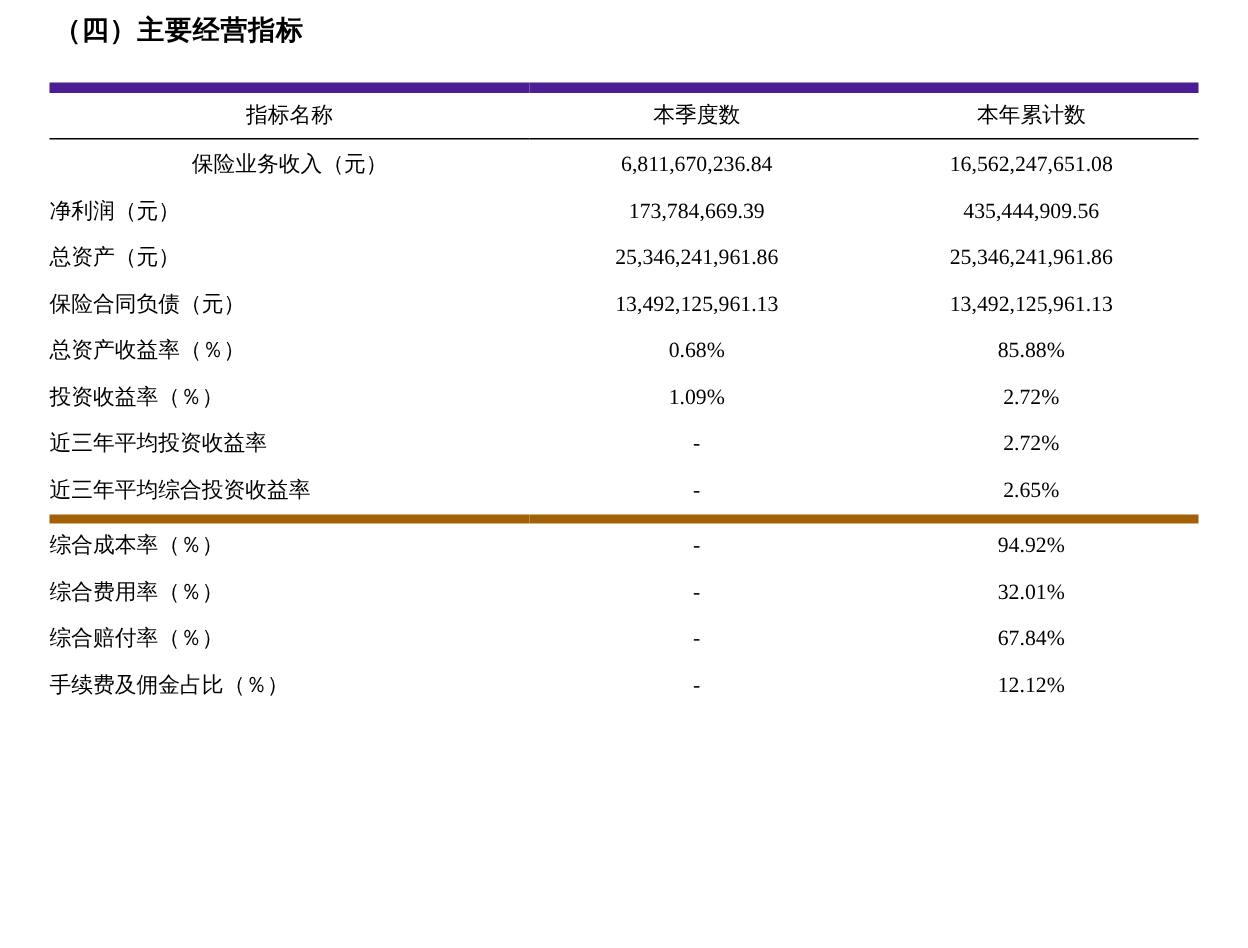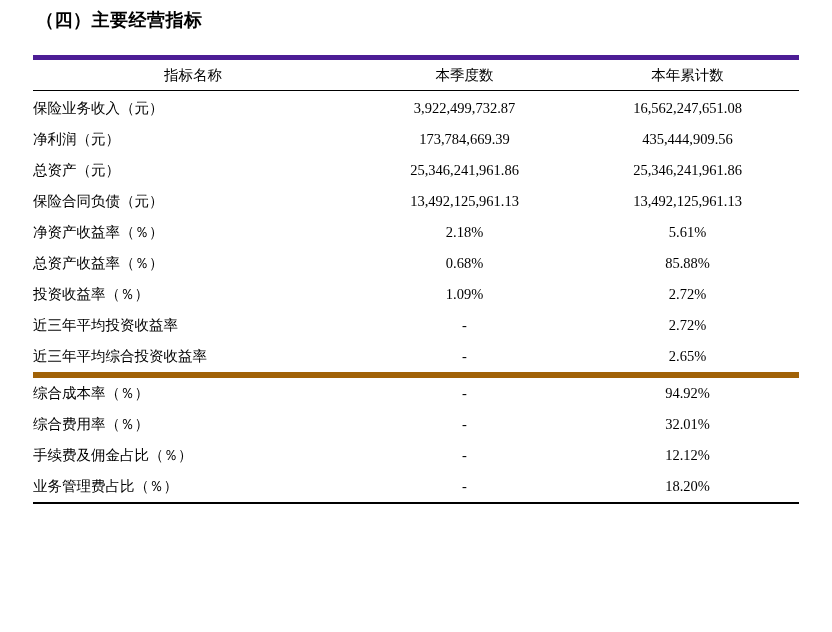--- a/index.html
+++ b/index.html
@@ -49,35 +49,36 @@
   col.c-name { width: 320px; }
   col.c-q    { width: 223px; }
   col.c-y    { width: 223px; }
 
   tr.header-row th {
     height: 30px;
     text-align: center;
     font-size: 14.5px;
   }
   tr.header-row {
-    border-top: 5px solid #4c1d95;
+    border-top: 7px solid #4c1d95;
     border-bottom: 1px solid #000;
   }
   tbody tr td {
     height: 31px;
   }
   td.name {
     text-align: left;
     padding-left: 8px;
   }
   td.num {
     text-align: center;
   }
   tbody.group-a tr:first-child td {
     padding-top: 2px;
+    text-align: center;
   }
   tr.sep-row td {
     border-top: 6px solid #a16207;
   }
   tr.last-row td {
     border-bottom: 2px solid #000;
   }
 </style>
 </head>
 <body>
@@ -95,42 +96,37 @@
     <thead>
       <tr class="header-row">
         <th>指标名称</th>
         <th>本季度数</th>
         <th>本年累计数</th>
       </tr>
     </thead>
     <tbody class="group-a">
       <tr>
         <td class="name">保险业务收入（元）</td>
-        <td class="num">3,922,499,732.87</td>
+        <td class="num">6,811,670,236.84</td>
         <td class="num">16,562,247,651.08</td>
       </tr>
       <tr>
         <td class="name">净利润（元）</td>
         <td class="num">173,784,669.39</td>
         <td class="num">435,444,909.56</td>
       </tr>
       <tr>
         <td class="name">总资产（元）</td>
         <td class="num">25,346,241,961.86</td>
         <td class="num">25,346,241,961.86</td>
       </tr>
       <tr>
         <td class="name">保险合同负债（元）</td>
         <td class="num">13,492,125,961.13</td>
         <td class="num">13,492,125,961.13</td>
-      </tr>
-      <tr>
-        <td class="name">净资产收益率（％）</td>
-        <td class="num">2.18%</td>
-        <td class="num">5.61%</td>
       </tr>
       <tr>
         <td class="name">总资产收益率（％）</td>
         <td class="num">0.68%</td>
         <td class="num">85.88%</td>
       </tr>
       <tr>
         <td class="name">投资收益率（％）</td>
         <td class="num">1.09%</td>
         <td class="num">2.72%</td>
@@ -151,25 +147,25 @@
         <td class="name">综合成本率（％）</td>
         <td class="num">-</td>
         <td class="num">94.92%</td>
       </tr>
       <tr>
         <td class="name">综合费用率（％）</td>
         <td class="num">-</td>
         <td class="num">32.01%</td>
       </tr>
       <tr>
+        <td class="name">综合赔付率（％）</td>
+        <td class="num">-</td>
+        <td class="num">67.84%</td>
+      </tr>
+      <tr>
         <td class="name">手续费及佣金占比（％）</td>
         <td class="num">-</td>
         <td class="num">12.12%</td>
-      </tr>
-      <tr class="last-row">
-        <td class="name">业务管理费占比（％）</td>
-        <td class="num">-</td>
-        <td class="num">18.20%</td>
       </tr>
     </tbody>
   </table>
 
 </div>
 
 </body></html>

